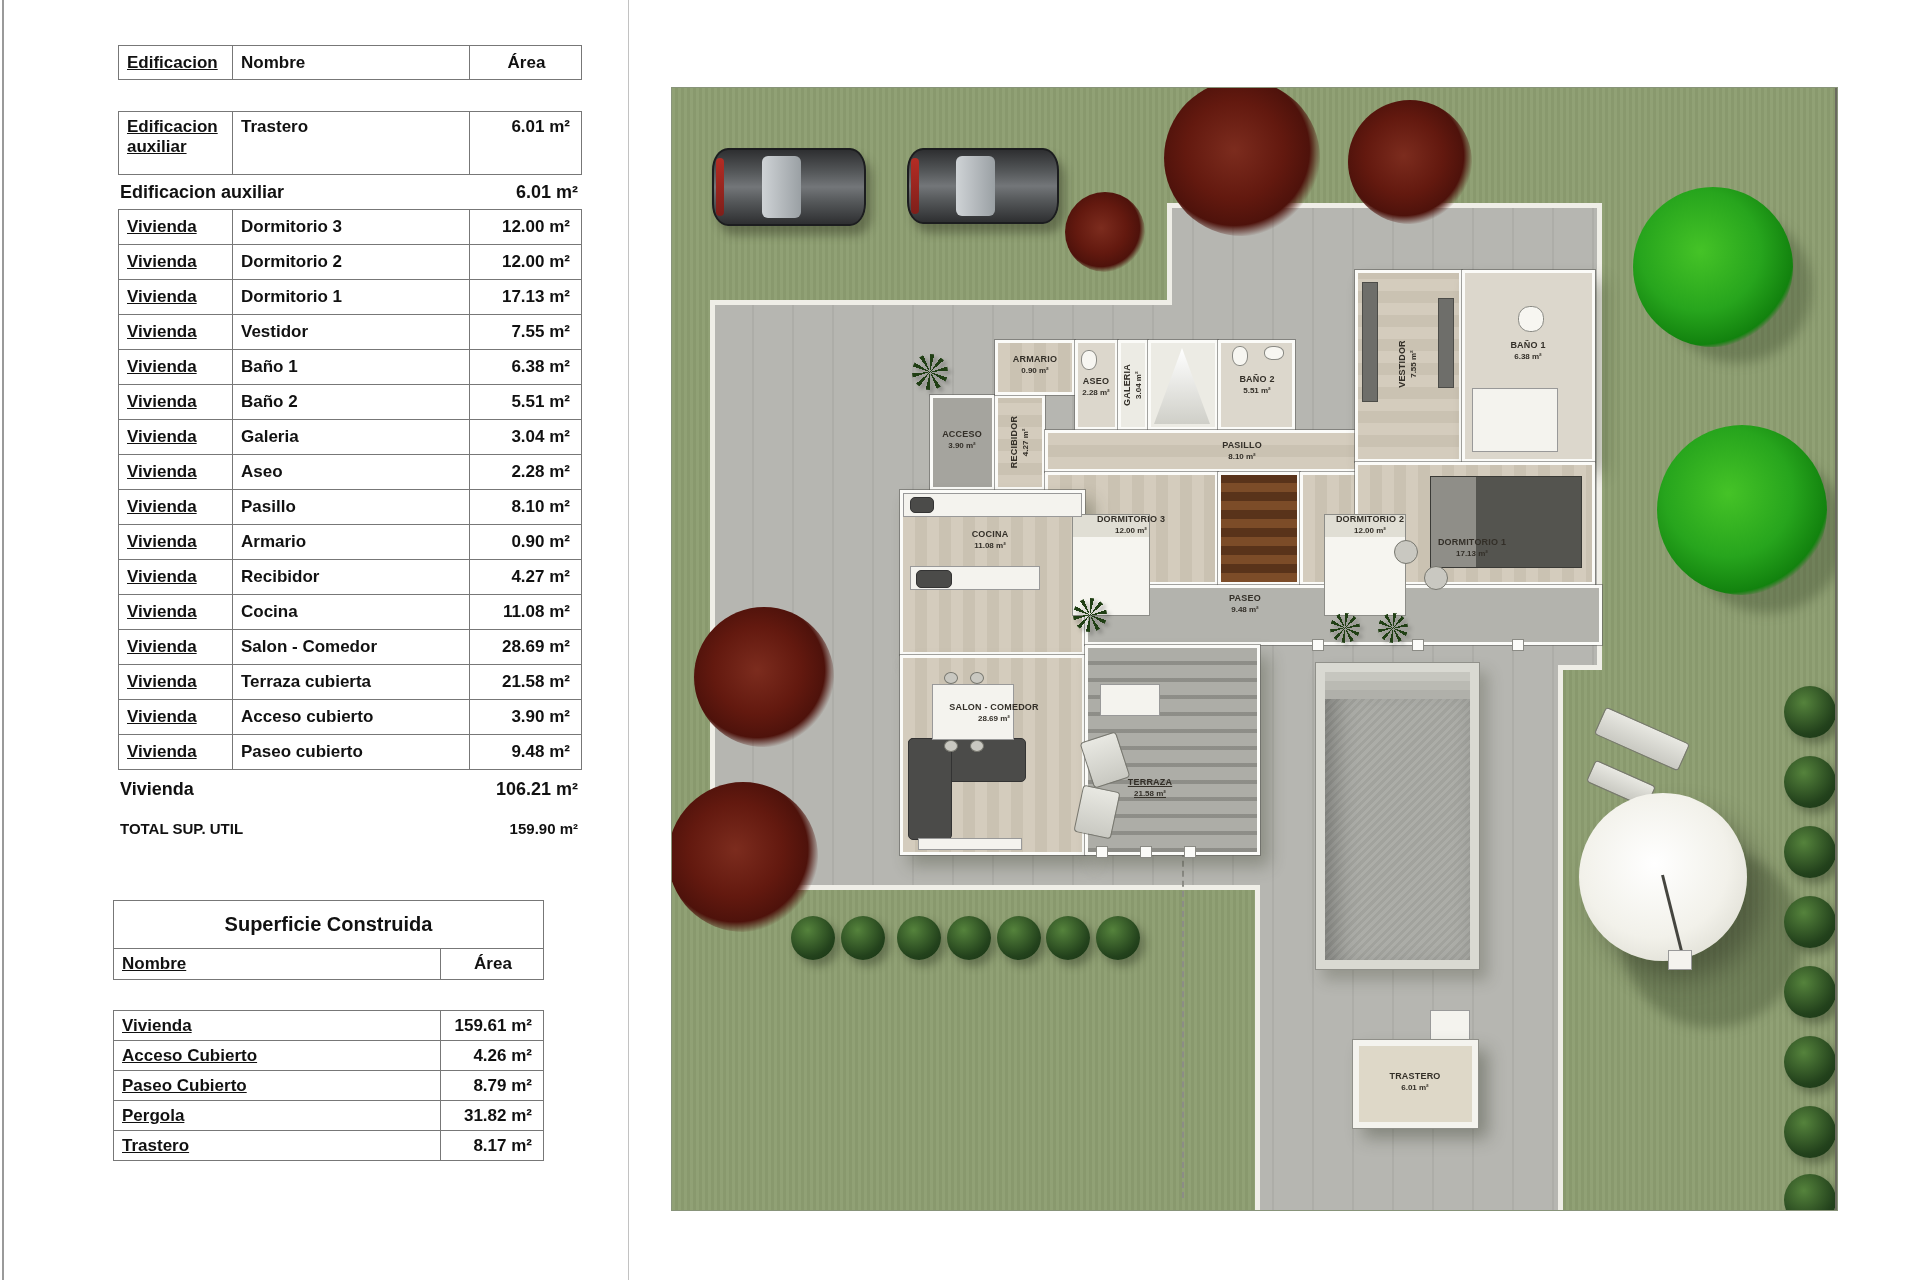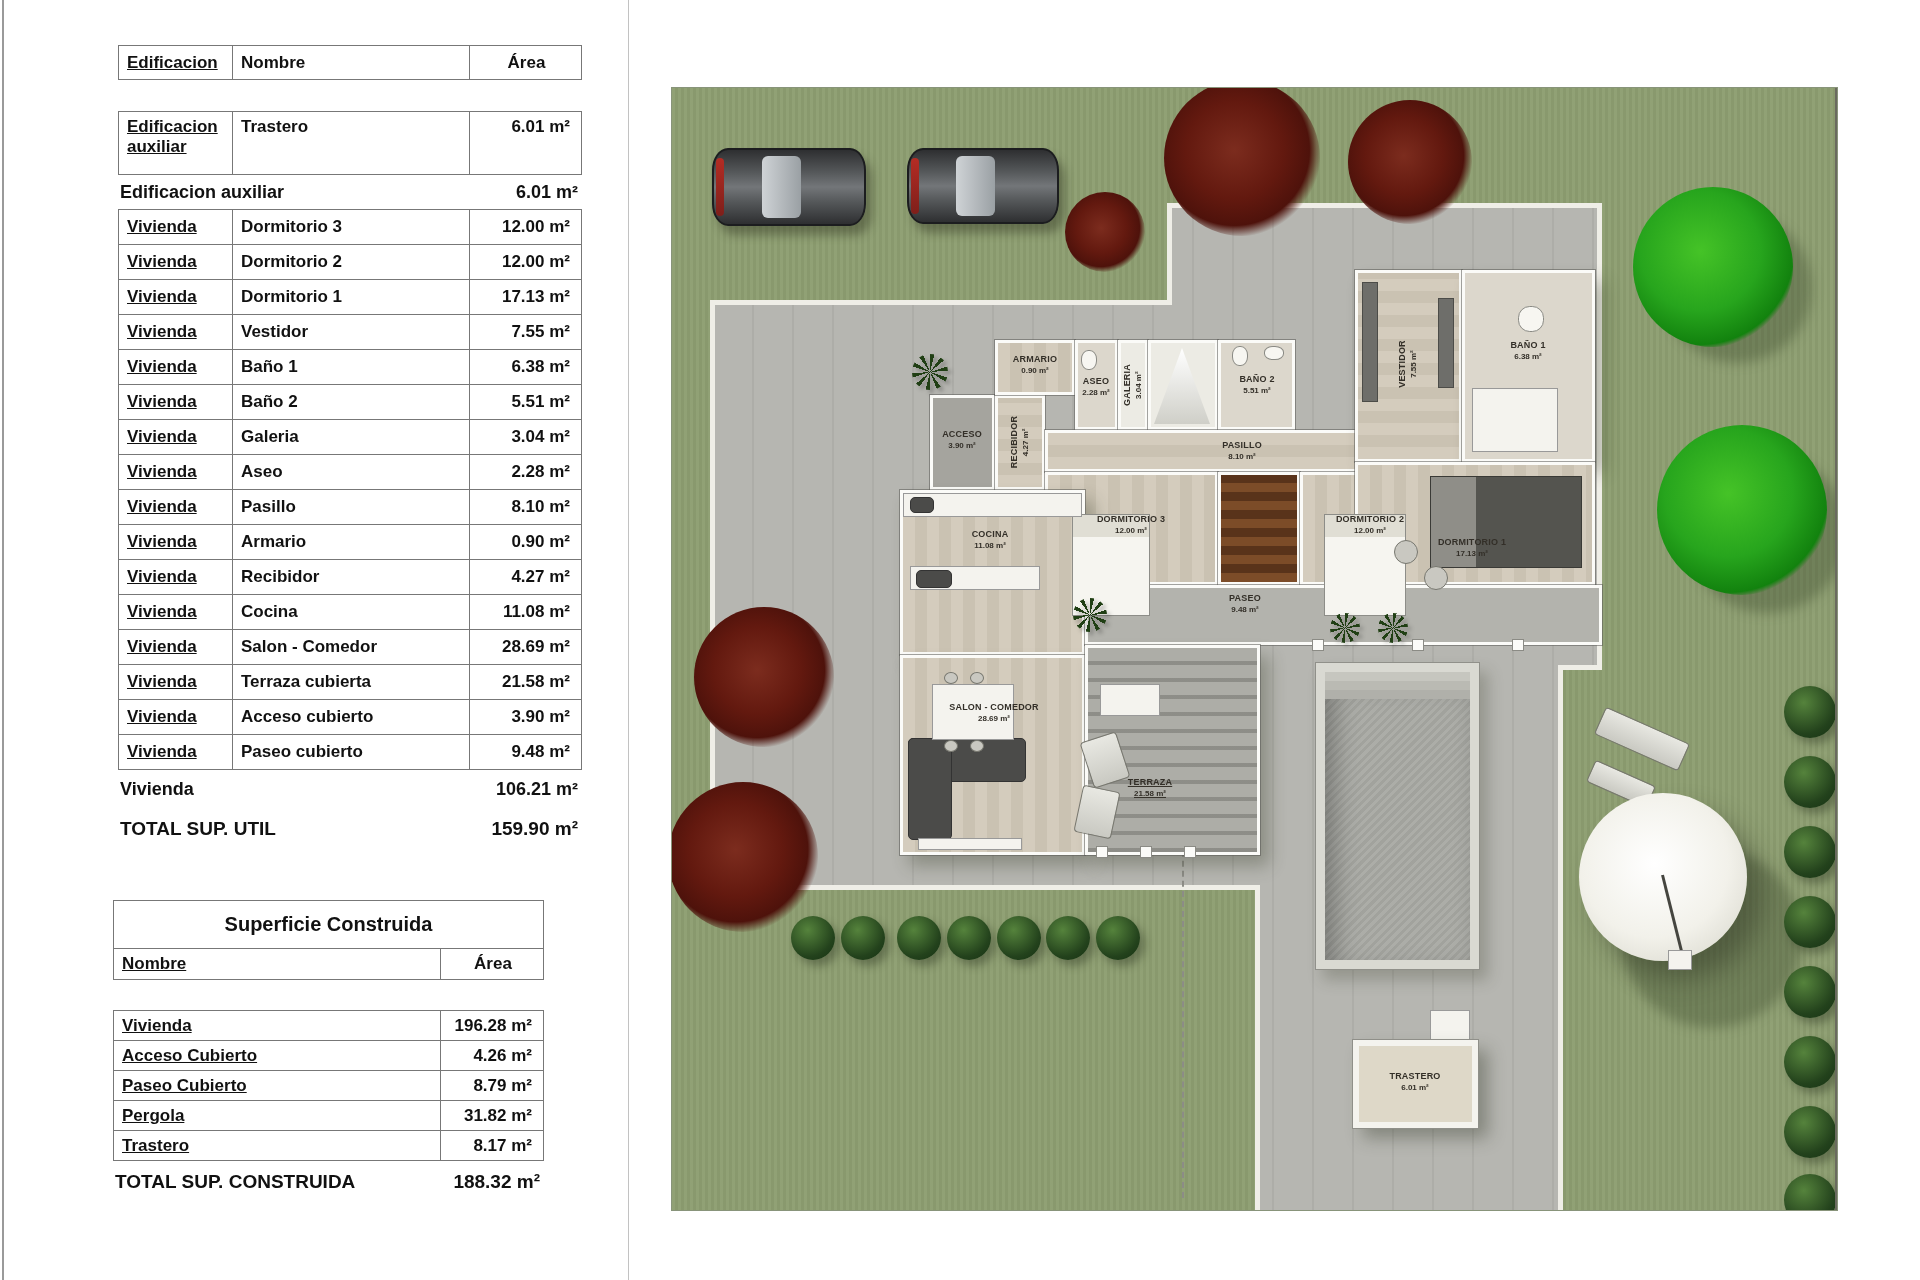--- a/index.html
+++ b/index.html
@@ -18,21 +18,21 @@
   .c{display:flex;align-items:center;padding:0 8px;border-left:1px solid #777;
      font-size:17px;font-weight:bold;overflow:hidden;}
   .c:first-child{border-left:none;text-decoration:underline;}
   .c.num{justify-content:flex-end;padding-right:13px;}
   .c.ctr{justify-content:center;}
   .gap{border:none;}
   .aux .c{align-items:flex-start;padding-top:5px;line-height:1.15;}
   .total-line{display:flex;justify-content:space-between;align-items:center;
               font-size:18px;font-weight:bold;padding:0 2px;}
   .total-line .tl-val{padding-right:2px;}
-  .total-line.big{font-size:19px;gap:7px;}
+  .total-line.big{font-size:15px;gap:7px;}
 
   
   .plan{position:absolute;left:672px;top:88px;width:1163px;height:1122px;overflow:hidden;
         background:var(--lawn,#8d9e71);outline:1px solid #88947a;border-right:2px solid #6a6a5f;}
   .plan .grass-tex{position:absolute;inset:0;
      background:repeating-linear-gradient(90deg,rgba(255,255,255,.03) 0 3px,rgba(0,0,0,.03) 3px 6px);}
   .poly{position:absolute;inset:0;}
   .fence-poly{background:var(--fence,#efeee7);
      clip-path:polygon(38px 212px,495px 212px,495px 115px,930px 115px,930px 582px,891px 582px,891px 1123px,583px 1123px,583px 802px,38px 802px);}
   .paved-poly{background:var(--paving,#b6b6b1);
@@ -241,21 +241,21 @@
     <div class="tbl-title" style="height:47px;">Superficie Construida</div>
     <div class="thead" style="height:30px;">
       <div class="c">Nombre</div>
       <div class="c ctr">Área</div>
     </div>
     <div class="gap" style="height:31px;"></div>
     <div>
 
         <div class="trow" style="height:29px;">
           <div class="c">Vivienda</div>
-          <div class="c num">196.28 m²</div>
+          <div class="c num">159.61 m²</div>
         </div>
 
         <div class="trow" style="height:29px;">
           <div class="c">Acceso Cubierto</div>
           <div class="c num">4.26 m²</div>
         </div>
 
         <div class="trow" style="height:29px;">
           <div class="c">Paseo Cubierto</div>
           <div class="c num">8.79 m²</div>
@@ -264,24 +264,20 @@
         <div class="trow" style="height:29px;">
           <div class="c">Pergola</div>
           <div class="c num">31.82 m²</div>
         </div>
 
         <div class="trow" style="height:29px;">
           <div class="c">Trastero</div>
           <div class="c num">8.17 m²</div>
         </div>
       </div>
-    <div class="total-line big" style="height:42px;">
-      <span>TOTAL SUP. CONSTRUIDA</span>
-      <span class="tl-val">188.32 m²</span>
-    </div>
   </section>
 
   <section class="plan">
     <div class="grass-tex"></div>
 
     <div class="poly fence-poly"></div>
     <div class="poly paved-poly"></div>
     <div class="dashL"></div>
 
     <div class="car" style="left:40px;top:60px;width:150px;height:74px;"></div>

